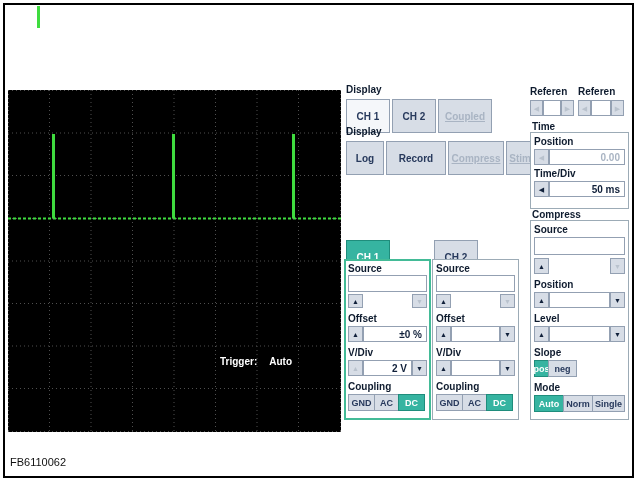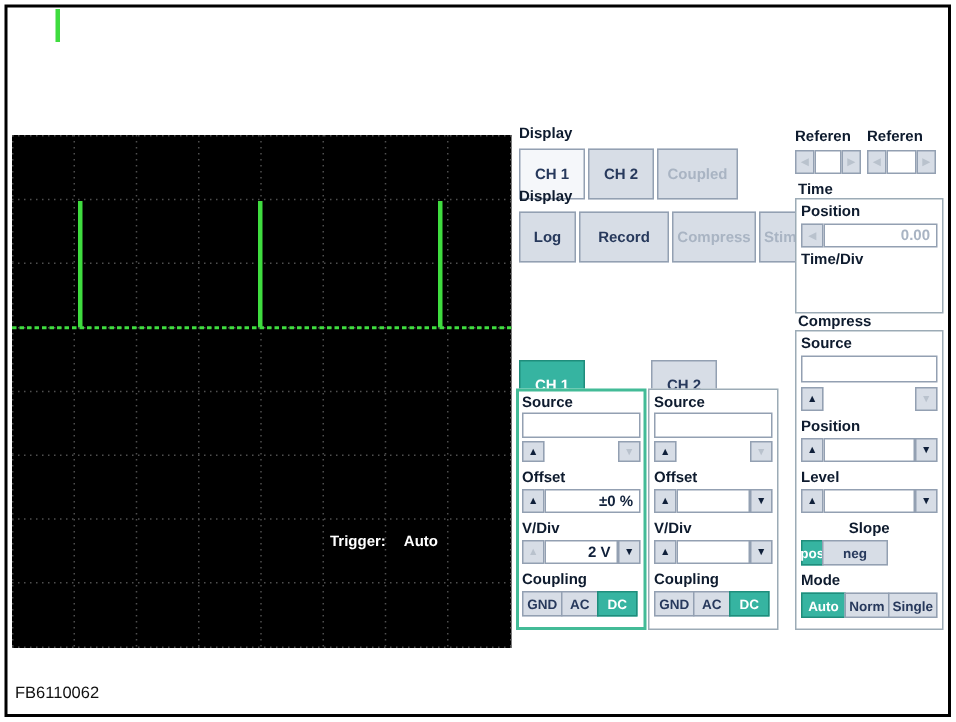--- a/index.html
+++ b/index.html
@@ -10,21 +10,21 @@
   .label{font-size:10px;font-weight:bold;color:#0e1b2e;line-height:11px;white-space:nowrap;}
   .mt{margin-top:3px;}
   .row{display:flex;align-items:flex-end;}
   .grow{flex:1 1 auto;min-width:0;}
   .spread{justify-content:space-between;}
   .btn{display:flex;align-items:center;justify-content:center;height:19px;padding:16px 5px;
        background:#d7dde6;border:1px solid #93a0b2;color:#27395c;font-size:10px;font-weight:bold;
        white-space:nowrap;cursor:pointer;box-sizing:border-box;}
   .btn.sel{background:#f5f7fa;}
   .btn.active{background:#36b4a1;border-color:#1f8d7c;color:#fff;}
-  .btn.disabled{color:#a9b4c3;}
+  .btn.disabled{color:#a9b4c3;text-decoration:underline;}
   .btn.sm{height:17px;font-size:9px;padding:0 1px;}
   .arrow-btn{width:15px;height:16px;display:flex;align-items:center;justify-content:center;
        background:#d7dde6;border:1px solid #93a0b2;color:#10203a;font-size:7px;line-height:1;
        cursor:pointer;flex:0 0 auto;box-sizing:border-box;}
   .arrow-btn.disabled{color:#b9c2cd;}
   .value-box{height:16px;background:#fff;border:1px solid #93a0b2;font-size:10px;font-weight:bold;
        color:#10203a;display:flex;align-items:center;justify-content:flex-end;padding:0 4px;
        white-space:nowrap;box-sizing:border-box;}
   .value-box.disabled{color:#a9b4c3;}
   .dropdown{height:17px;background:#fff;border:1px solid #93a0b2;box-sizing:border-box;}
@@ -128,20 +128,26 @@
   <div class="label abs" style="left:532px;top:121px;">Time</div>
   <div class="panel-box" style="left:530px;top:132px;width:99px;height:77px;">
     <div class="label">Position</div>
     <div class="row" style="margin-top:2px;">
       <div class="arrow-btn disabled">
           <span>◀</span>
         </div>
       <div class="value-box grow disabled">0.00</div>
     </div>
     <div class="label mt">Time/Div</div>
+    <div class="row" style="margin-top:2px;">
+      <div class="arrow-btn">
+          <span>◀</span>
+        </div>
+      <div class="value-box grow">50 ms</div>
+    </div>
   </div>
 
   <div class="label abs" style="left:532px;top:209px;">Compress</div>
   <div class="panel-box" style="left:530px;top:220px;width:99px;height:200px;">
     <div class="label">Source</div>
     <div class="dropdown" style="margin-top:2px;height:18px;"></div>
     <div class="row spread" style="margin-top:3px;">
       <div class="arrow-btn">
           <span>▲</span>
         </div>
@@ -162,24 +168,24 @@
     <div class="label" style="margin-top:5px;">Level</div>
     <div class="row" style="margin-top:2px;">
       <div class="arrow-btn">
           <span>▲</span>
         </div>
       <div class="value-box grow"></div>
       <div class="arrow-btn">
           <span>▼</span>
         </div>
     </div>
-    <div class="label" style="margin-top:5px;text-align:center;">Slope</div>
+    <div class="label" style="margin-top:5px;">Slope</div>
     <div class="row" style="margin-top:2px;">
       <div class="btn sm active" style="width:15px;">pos</div>
-      <div class="btn sm" style="width:44px;margin-left:-1px;">neg</div>
+      <div class="btn sm" style="width:29px;margin-left:-1px;">neg</div>
     </div>
     <div class="label" style="margin-top:5px;">Mode</div>
     <div class="row" style="margin-top:2px;">
       <div class="btn sm active" style="width:30px;">Auto</div>
       <div class="btn sm" style="width:30px;margin-left:-1px;">Norm</div>
       <div class="btn sm" style="width:33px;margin-left:-1px;">Single</div>
     </div>
   </div>
 
   <div class="btn active abs" style="left:346px;top:240px;width:44px;height:18px;">CH 1</div>

